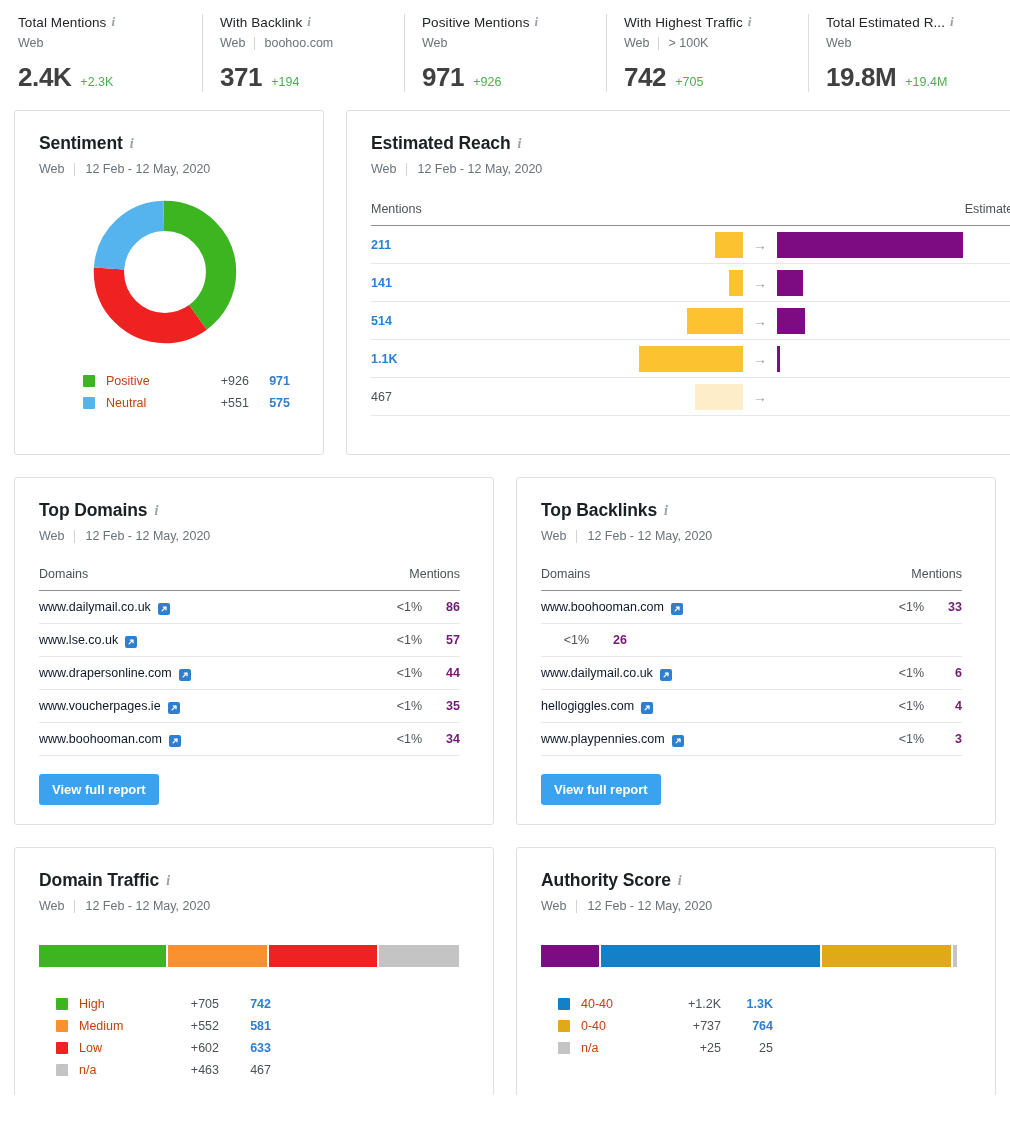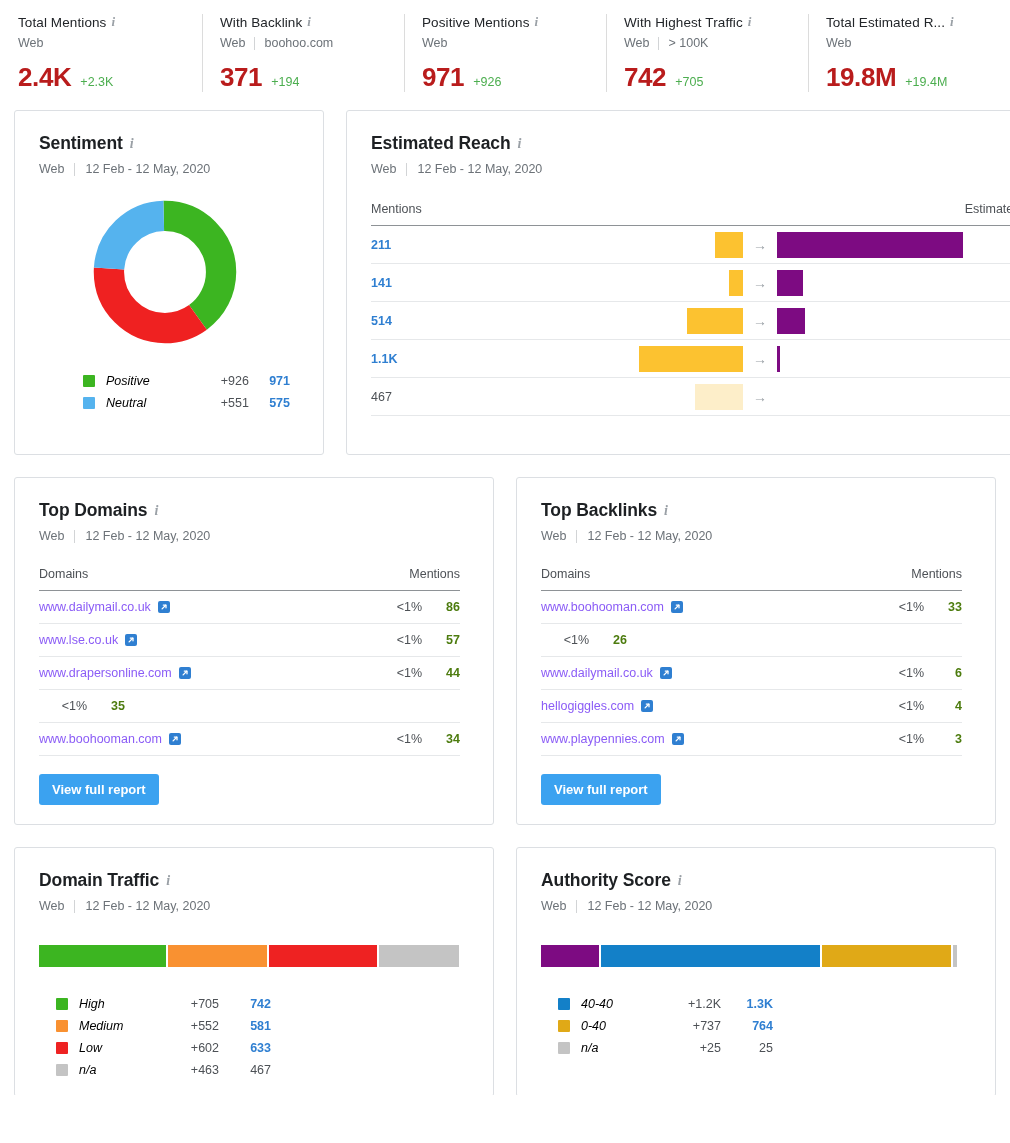--- a/index.html
+++ b/index.html
@@ -60,21 +60,21 @@
   }
   .metric-value-row {
     margin-top: 12px;
     display: flex;
     align-items: baseline;
     gap: 9px;
   }
   .metric-value {
     font-size: 26px;
     font-weight: bold;
-    color: #b91c1c;
+    color: #404040;
     letter-spacing: -0.4px;
   }
   .metric-delta { font-size: 12.5px; color: #4cae4f; }
 
   
   .row { display: flex; gap: 22px; padding: 0 14px; margin-bottom: 22px; }
   .card {
     background: #fff;
     border: 1px solid #dcdfe3;
     border-radius: 3px;
@@ -104,21 +104,21 @@
   
   .card-sentiment { width: 310px; height: 345px; }
   .donut-wrap { display: flex; justify-content: center; margin-top: 22px; }
   .legend { margin-top: 24px; padding-left: 44px; }
   .legend-row {
     display: flex; align-items: center;
     height: 22px;
     font-size: 12.5px;
   }
   .swatch { width: 12px; height: 12px; border-radius: 1px; flex: 0 0 12px; }
-  .legend-label { color: #000000; margin-left: 11px; width: 92px; font-style: italic; }
+  .legend-label { color: #c2410c; margin-left: 11px; width: 92px; }
   .legend-delta { color: #4d5156; width: 54px; text-align: right; }
   .legend-value { color: #2f7fd1; width: 42px; text-align: right; font-weight: 600; }
   .legend-value.plain { color: #4d5156; font-weight: normal; }
 
   
   .card-reach { flex: 1; height: 345px; }
   .reach-head {
     display: flex; justify-content: space-between;
     font-size: 12.5px; color: #4d5156;
     margin-top: 26px; padding-bottom: 9px;
@@ -157,26 +157,26 @@
     font-size: 12.5px; color: #4d5156;
     margin-top: 24px; padding-bottom: 9px;
     border-bottom: 1px solid #8e9296;
   }
   .list-row {
     display: flex; align-items: center;
     height: 33px;
     border-bottom: 1px solid #e6e8ea;
     font-size: 12.5px;
   }
-  .list-domain { flex: 1; color: #8b5cf6; display: flex; align-items: flex-start; gap: 7px; }
+  .list-domain { flex: 1; color: #0f172a; display: flex; align-items: flex-end; gap: 7px; }
   .ext-icon {
     width: 12px; height: 12px; display: inline-block; position: relative; top: 1px;
   }
   .list-pct { color: #4d5156; width: 48px; text-align: right; }
-  .list-count { color: #4d7c0f; width: 38px; text-align: right; font-weight: 600; }
+  .list-count { color: #701a75; width: 38px; text-align: right; font-weight: 600; }
   .btn-report {
     margin-top: 18px;
     display: inline-block;
     background: #3ba2f0;
     color: #fff;
     font-size: 13px;
     font-weight: bold;
     padding: 8px 13px;
     border: none;
     border-radius: 3px;
@@ -442,20 +442,28 @@
               <svg class="ext-icon" viewBox="0 0 12 12">
                 <rect x="0" y="0" width="12" height="12" rx="2" fill="#2f7fd1"></rect>
                 <path d="M4.1 7.9 L7.7 4.3" stroke="#fff" stroke-width="1.3" stroke-linecap="round"></path>
                 <path d="M5.3 4.1 H8.0 V6.8" stroke="#fff" stroke-width="1.3" fill="none" stroke-linecap="round" stroke-linejoin="round"></path>
               </svg>
             </span>
             <span class="list-pct">&lt;1%</span>
             <span class="list-count">44</span>
           </div>
           <div class="list-row">
+            <span class="list-domain">
+              <span>www.voucherpages.ie</span>
+              <svg class="ext-icon" viewBox="0 0 12 12">
+                <rect x="0" y="0" width="12" height="12" rx="2" fill="#2f7fd1"></rect>
+                <path d="M4.1 7.9 L7.7 4.3" stroke="#fff" stroke-width="1.3" stroke-linecap="round"></path>
+                <path d="M5.3 4.1 H8.0 V6.8" stroke="#fff" stroke-width="1.3" fill="none" stroke-linecap="round" stroke-linejoin="round"></path>
+              </svg>
+            </span>
             <span class="list-pct">&lt;1%</span>
             <span class="list-count">35</span>
           </div>
           <div class="list-row">
             <span class="list-domain">
               <span>www.boohooman.com</span>
               <svg class="ext-icon" viewBox="0 0 12 12">
                 <rect x="0" y="0" width="12" height="12" rx="2" fill="#2f7fd1"></rect>
                 <path d="M4.1 7.9 L7.7 4.3" stroke="#fff" stroke-width="1.3" stroke-linecap="round"></path>
                 <path d="M5.3 4.1 H8.0 V6.8" stroke="#fff" stroke-width="1.3" fill="none" stroke-linecap="round" stroke-linejoin="round"></path>

